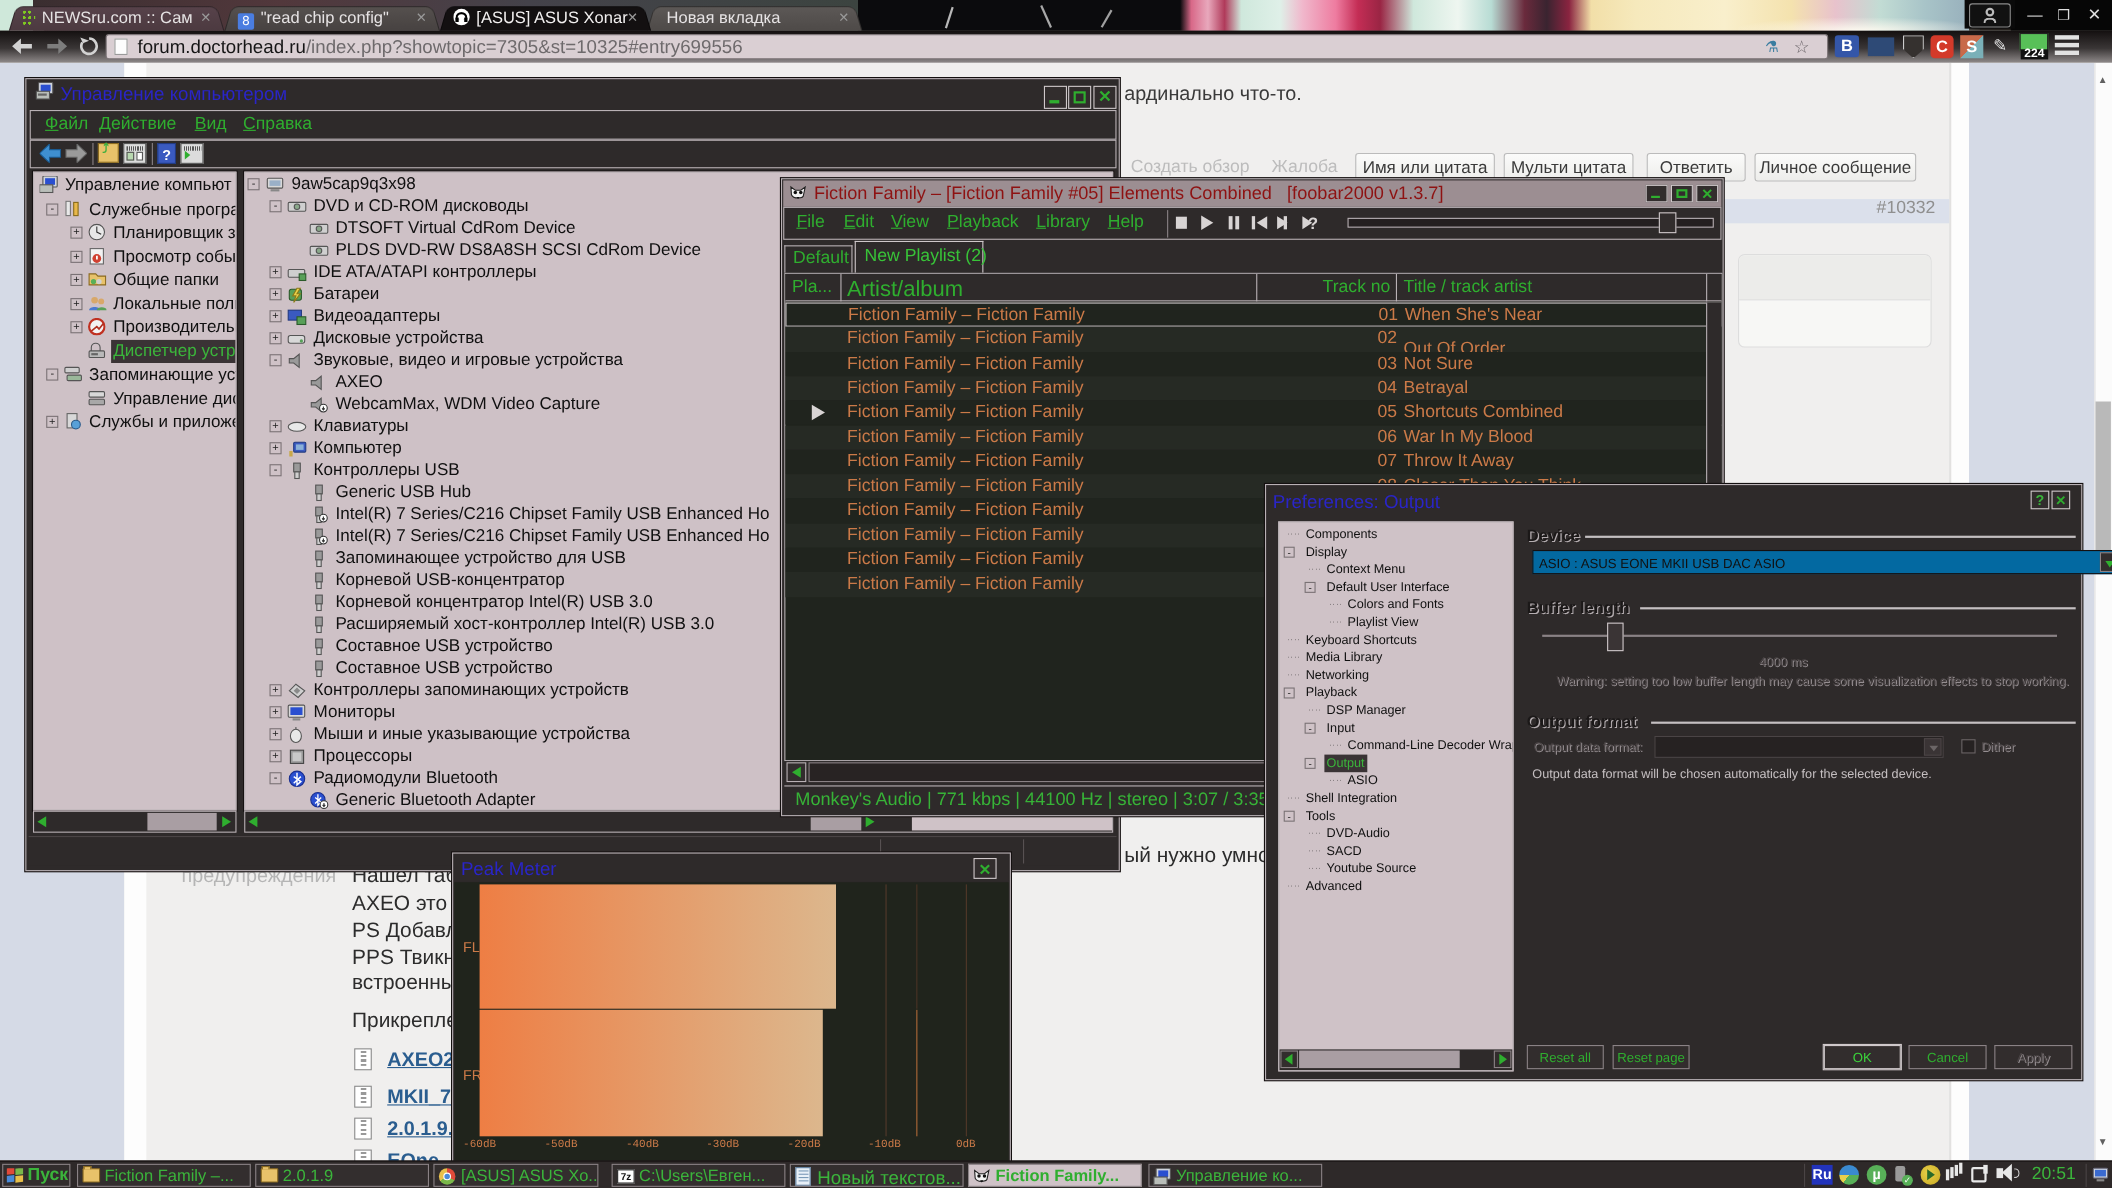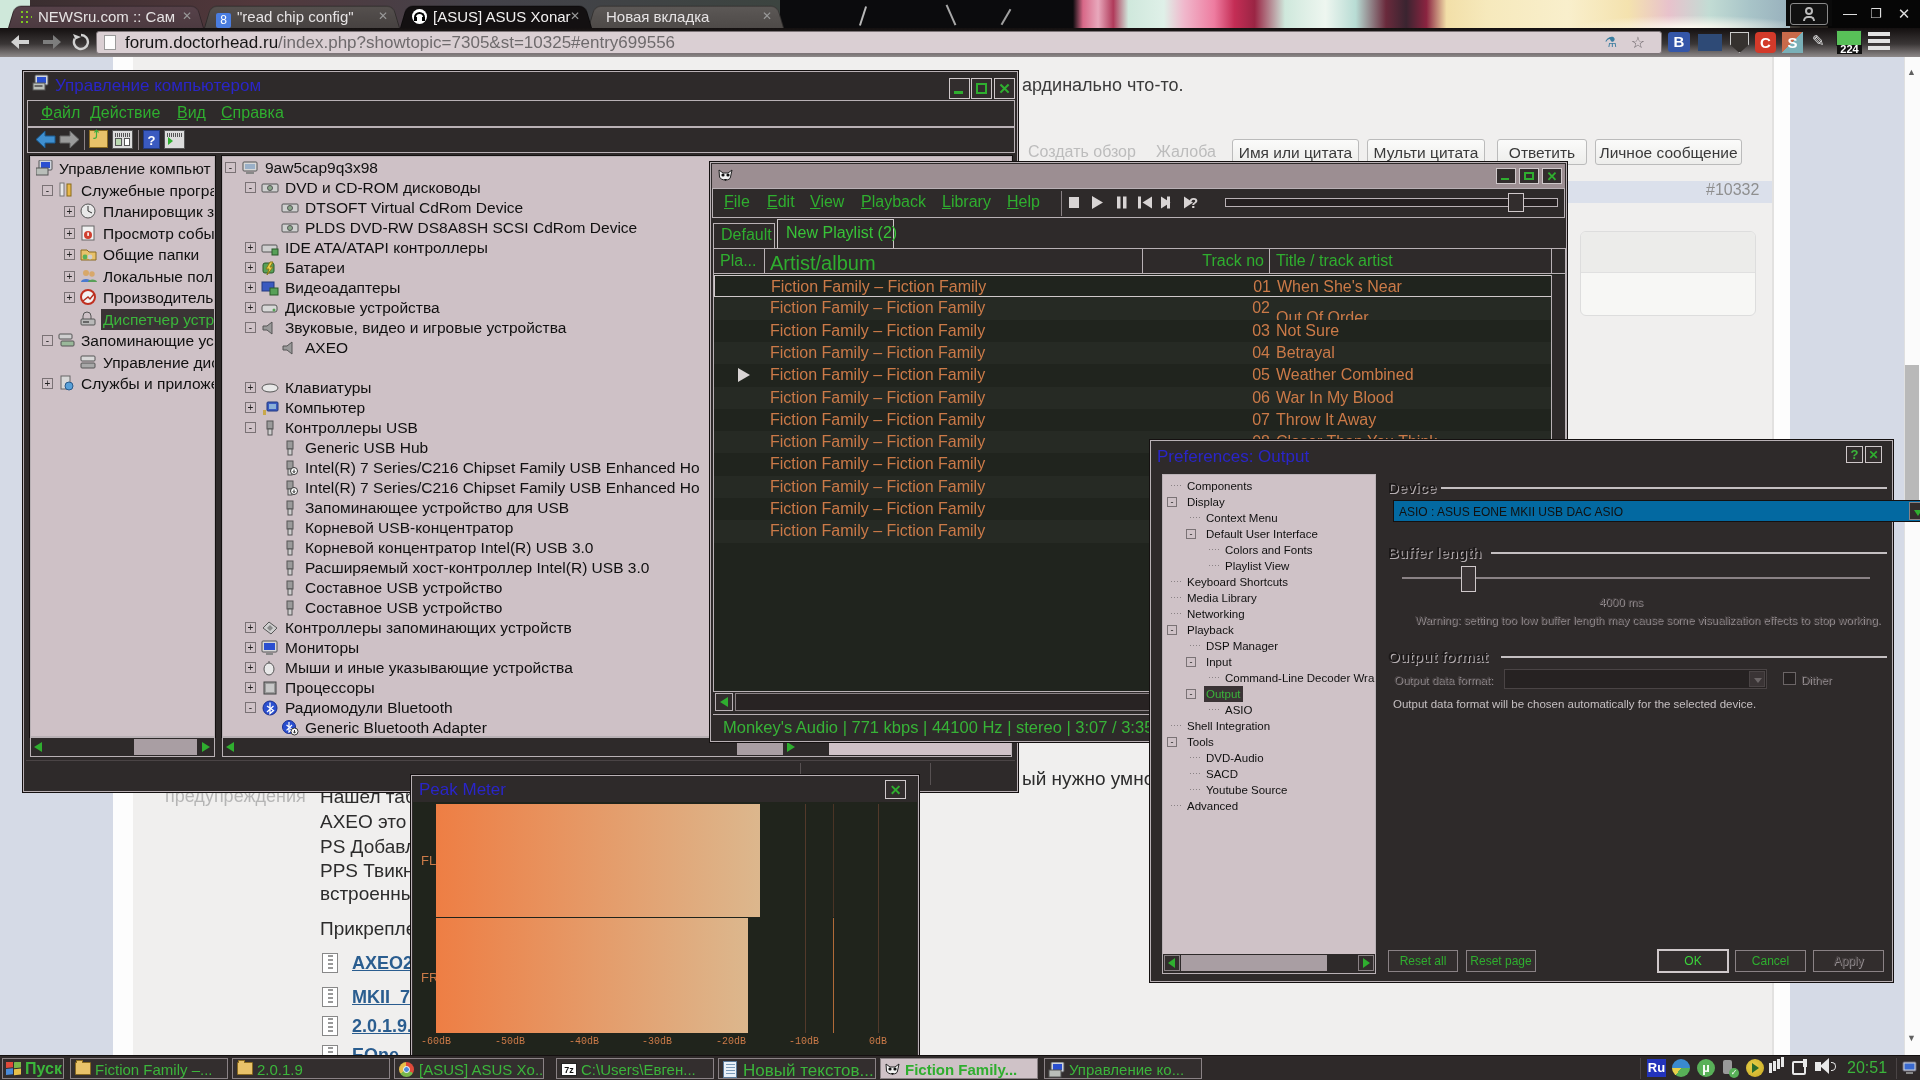--- a/index.html
+++ b/index.html
@@ -315,20 +315,28 @@
           <polygon points="2,6 6,6 11,2 11,14 6,10 2,10" fill="#9a9a9a" stroke="#555"></polygon>
         </svg></span>
       <span style="position:absolute;left:62px;top:0;">Звуковые, видео и игровые устройства</span>
     </div>
     <div class="tree-row" style="left:0;top:181px;width:780px;height:20px;font-size:15.5px;line-height:20px;">
       <span class="abs" style="left:58px;top:2px;"><svg width="18" height="16">
           <polygon points="2,6 6,6 11,2 11,14 6,10 2,10" fill="#9a9a9a" stroke="#555"></polygon>
         </svg></span>
       <span style="position:absolute;left:82px;top:0;">AXEO</span>
     </div>
+    <div class="tree-row" style="left:0;top:201px;width:780px;height:20px;font-size:15.5px;line-height:20px;">
+      <span class="abs" style="left:58px;top:2px;"><svg width="18" height="16">
+          <polygon points="2,6 6,6 11,2 11,14 6,10 2,10" fill="#9a9a9a" stroke="#555"></polygon>
+          <circle cx="13" cy="11" r="3.5" fill="#fff" stroke="#333"></circle>
+          <path d="M13 9.5v3M11.8 11.2l1.2 1.5 1.2-1.5" stroke="#333" fill="none"></path>
+        </svg></span>
+      <span style="position:absolute;left:82px;top:0;">WebcamMax, WDM Video Capture</span>
+    </div>
     <div class="tree-row" style="left:0;top:221px;width:780px;height:20px;font-size:15.5px;line-height:20px;">
       <span class="ebox" style="position:absolute;left:22px;top:4px;">+</span>
       <span class="abs" style="left:38px;top:2px;"><svg width="18" height="16">
           <ellipse cx="9" cy="8" rx="8" ry="4" fill="#e8e8e8" stroke="#555"></ellipse>
         </svg></span>
       <span style="position:absolute;left:62px;top:0;">Клавиатуры</span>
     </div>
     <div class="tree-row" style="left:0;top:241px;width:780px;height:20px;font-size:15.5px;line-height:20px;">
       <span class="ebox" style="position:absolute;left:22px;top:4px;">+</span>
       <span class="abs" style="left:38px;top:2px;"><svg width="18" height="16">
@@ -480,20 +488,21 @@
 <span class="abs" style="left:904px;top:2px;width:1px;height:22px;background:#575152;"></span>
 </div>
 <div class="win" style="left:710px;top:162px;width:857px;height:580px;z-index:3;">
 <div class="abs" style="left:1px;top:1px;width:853px;height:24px;background:#9c8e92;">
 <svg class="abs" style="left:5px;top:3px;" width="17" height="17">
         <path d="M2 3l4 3h5l4-3 -1.5 7c0 4-9.5 4-11 0z" fill="#f2f2f2" stroke="#222"></path>
         <circle cx="6" cy="8" r="1.6" fill="#111"></circle>
         <circle cx="11" cy="8" r="1.6" fill="#111"></circle>
         <path d="M7 12h3l-1.5 2z" fill="#111"></path>
       </svg>
+<span class="abs" style="left:28px;top:3px;font-size:16.5px;color:#8e1212;">Fiction Family – [Fiction Family #05] Elements Combined&nbsp;&nbsp; [foobar2000 v1.3.7]</span>
 <span class="abs btn3" style="left:784px;top:4px;width:20px;height:16px;">
         <span style="position:absolute;left:4px;bottom:3px;width:8px;height:2px;background:#2fae2f;"></span>
       </span>
 <span class="abs btn3" style="left:807px;top:4px;width:20px;height:16px;">
         <span style="position:absolute;left:4px;top:3px;width:10px;height:8px;border:2px solid #2fae2f;"></span>
       </span>
 <span class="abs btn3" style="left:830px;top:4px;width:20px;height:16px;font-size:13px;line-height:15px;font-weight:bold;">✕</span>
 </div>
 <div class="abs" style="left:1px;top:25px;width:853px;height:30px;border:1px solid #b9b1b5;">
 <span class="grn" style="position:absolute;left:11px;top:4px;font-size:16px;"><u>F</u>ile</span>
@@ -552,21 +561,21 @@
       </div>
       <div class="abs" style="left:0;top:92.9px;width:851px;height:22.3px;background:#262a24;color:#cb7a48;font-size:16px;line-height:22px;">
         <span style="position:absolute;left:56px;">Fiction Family – Fiction Family</span>
         <span style="position:absolute;left:500px;width:56px;text-align:right;">04</span>
         <span style="position:absolute;left:562px;">Betrayal</span>
       </div>
       <div class="abs" style="left:0;top:115.2px;width:851px;height:22.3px;background:#20241e;color:#cb7a48;font-size:16px;line-height:22px;">
         <span style="position:absolute;left:24px;top:4px;width:0;height:0;border-left:12px solid #d8d4d4;border-top:7px solid transparent;border-bottom:7px solid transparent;"></span>
         <span style="position:absolute;left:56px;">Fiction Family – Fiction Family</span>
         <span style="position:absolute;left:500px;width:56px;text-align:right;">05</span>
-        <span style="position:absolute;left:562px;">Weather Combined</span>
+        <span style="position:absolute;left:562px;">Shortcuts Combined</span>
       </div>
       <div class="abs" style="left:0;top:137.5px;width:851px;height:22.3px;background:#262a24;color:#cb7a48;font-size:16px;line-height:22px;">
         <span style="position:absolute;left:56px;">Fiction Family – Fiction Family</span>
         <span style="position:absolute;left:500px;width:56px;text-align:right;">06</span>
         <span style="position:absolute;left:562px;">War In My Blood</span>
       </div>
       <div class="abs" style="left:0;top:159.8px;width:851px;height:22.3px;background:#20241e;color:#cb7a48;font-size:16px;line-height:22px;">
         <span style="position:absolute;left:56px;">Fiction Family – Fiction Family</span>
         <span style="position:absolute;left:500px;width:56px;text-align:right;">07</span>
         <span style="position:absolute;left:562px;">Throw It Away</span>

